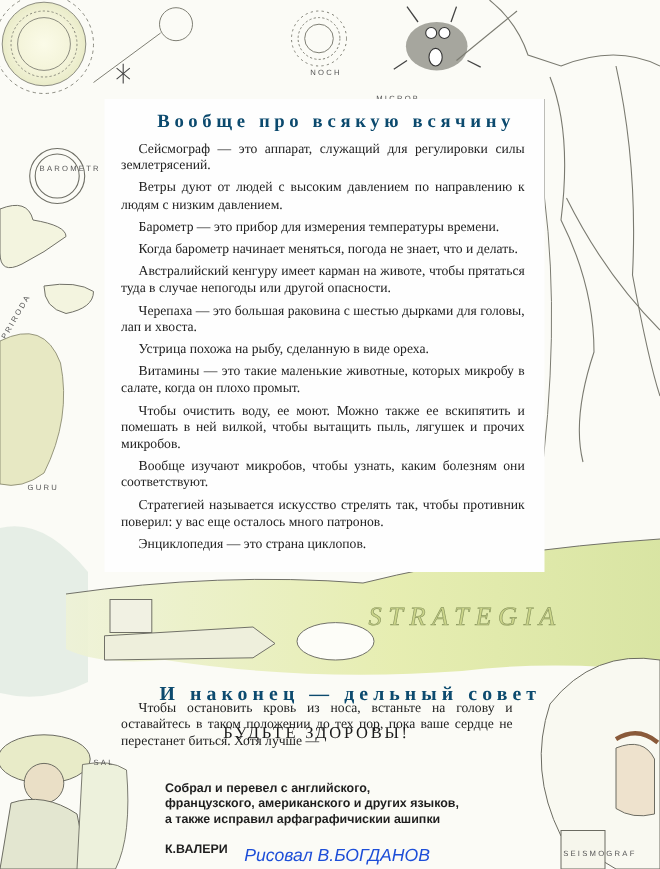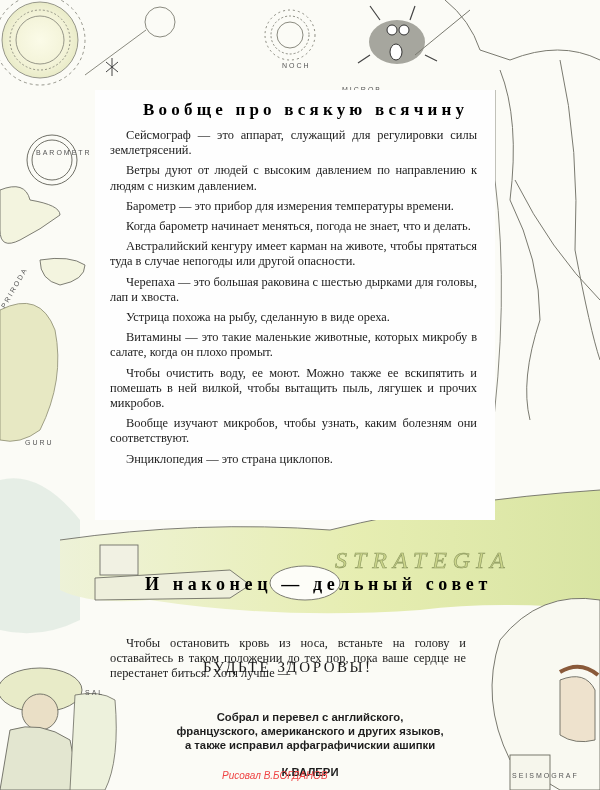--- a/index.html
+++ b/index.html
@@ -10,33 +10,33 @@
     color: #1e1e1e;
   }
   .page { position: absolute; left: 0; top: 0; width: 600px; height: 790px; }
   .illus { position: absolute; left: 0; top: 0; width: 600px; height: 790px; }
   .panel {
     position: absolute; left: 95px; top: 90px; width: 400px; height: 430px;
     background: #fefefe;
   }
   .heading {
     position: absolute; font-weight: bold; font-size: 17px; letter-spacing: 4.2px;
-    color: #000000; white-space: nowrap;
+    color: #0c4a6e; white-space: nowrap;
   }
   .body-text { position: absolute; font-size: 12.4px; line-height: 15.2px; color: #222; }
   .body-text p { margin: 0 0 5px 0; text-indent: 16px; text-align: justify; }
   .shout { position: absolute; font-size: 15px; letter-spacing: 2.5px; white-space: nowrap; color: #1a1a1a; }
   .credits {
     position: absolute; font-family: "Liberation Sans", "DejaVu Sans", sans-serif;
-    font-weight: bold; font-size: 11.3px; line-height: 14px; text-align: center; color: #1e1e1e;
+    font-weight: bold; font-size: 11.3px; line-height: 14px; text-align: left; color: #1e1e1e;
   }
   .credits div { white-space: nowrap; }
   .artist {
     position: absolute; font-family: "Liberation Sans", "DejaVu Sans", sans-serif;
-    font-style: italic; font-size: 10px; white-space: nowrap; color: #ef4444;
+    font-style: italic; font-size: 16px; white-space: nowrap; color: #1d4ed8;
   }
   .lbl { font-family: "Liberation Sans", sans-serif; fill: #555; font-size: 7px; letter-spacing: 2px; }
 </style>
 </head>
 <body>
 
 <div class="page">
 
   <svg class="illus" viewBox="0 0 600 790" xmlns="http://www.w3.org/2000/svg">
     <defs>
@@ -147,24 +147,25 @@
     <p>Сейсмограф — это аппарат, служащий для регулировки силы землетрясений.</p>
     <p>Ветры дуют от людей с высоким давлением по направлению к людям с низким давлением.</p>
     <p>Барометр — это прибор для измерения температуры времени.</p>
     <p>Когда барометр начинает меняться, погода не знает, что и делать.</p>
     <p>Австралийский кенгуру имеет карман на животе, чтобы прятаться туда в случае непогоды или другой опасности.</p>
     <p>Черепаха — это большая раковина с шестью дырками для головы, лап и хвоста.</p>
     <p>Устрица похожа на рыбу, сделанную в виде ореха.</p>
     <p>Витамины — это такие маленькие животные, которых микробу в салате, когда он плохо промыт.</p>
     <p>Чтобы очистить воду, ее моют. Можно также ее вскипятить и помешать в ней вилкой, чтобы вытащить пыль, лягушек и прочих микробов.</p>
     <p>Вообще изучают микробов, чтобы узнать, каким болезням они соответствуют.</p>
+    <p>Стратегией называется искусство стрелять так, чтобы противник поверил: у вас еще осталось много патронов.</p>
     <p>Энциклопедия — это страна циклопов.</p>
   </div>
 
-  <div class="heading" style="left:145px; top:574px; font-size:18px; letter-spacing:4.6px;">И наконец — дельный совет</div>
+  <div class="heading" style="left:145px; top:620px; font-size:18px; letter-spacing:4.6px;">И наконец — дельный совет</div>
 
   <div class="body-text" style="left:110px; top:636px; width:356px;">
     <p>Чтобы остановить кровь из носа, встаньте на голову и оставайтесь в таком положении до тех пор, пока ваше сердце не перестанет биться. Хотя лучше —</p>
   </div>
 
   <div class="shout" style="left:203px; top:659px;">БУДЬТЕ ЗДОРОВЫ!</div>
 
   <div class="credits" style="left:150px; top:710px; width:320px;">
     <div>Собрал и перевел с английского,</div>
     <div>французского, американского и других языков,</div>

